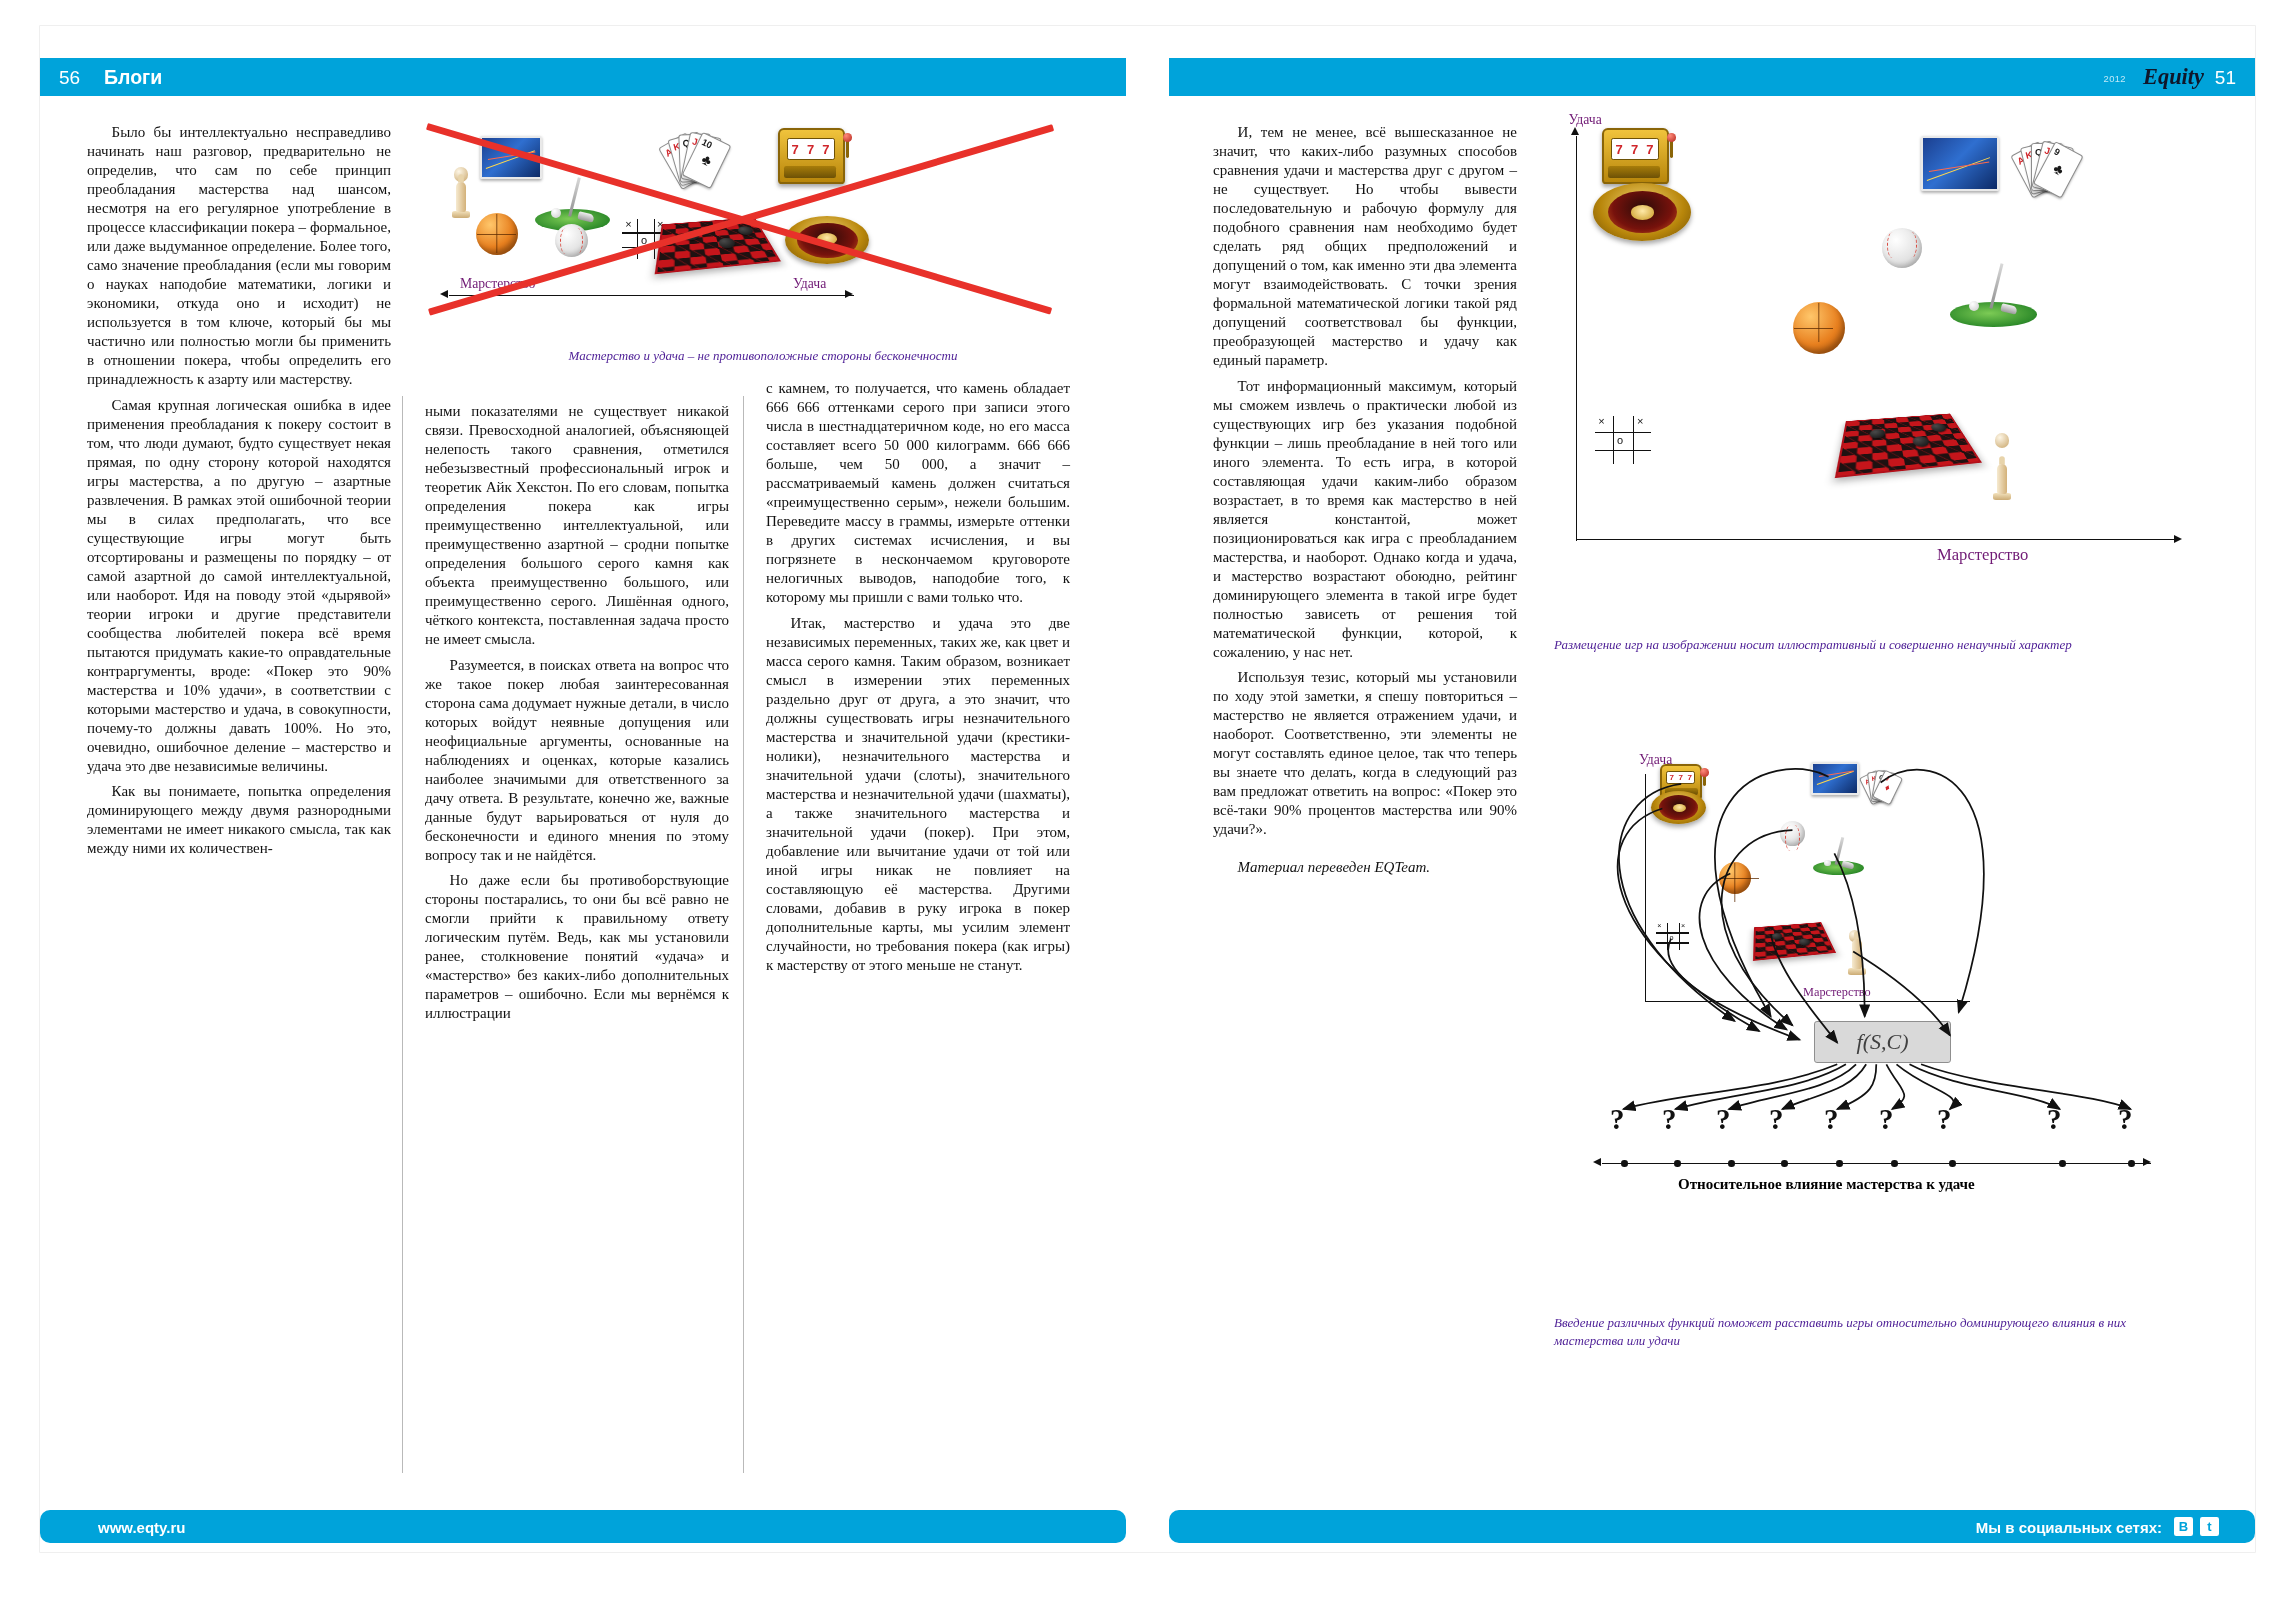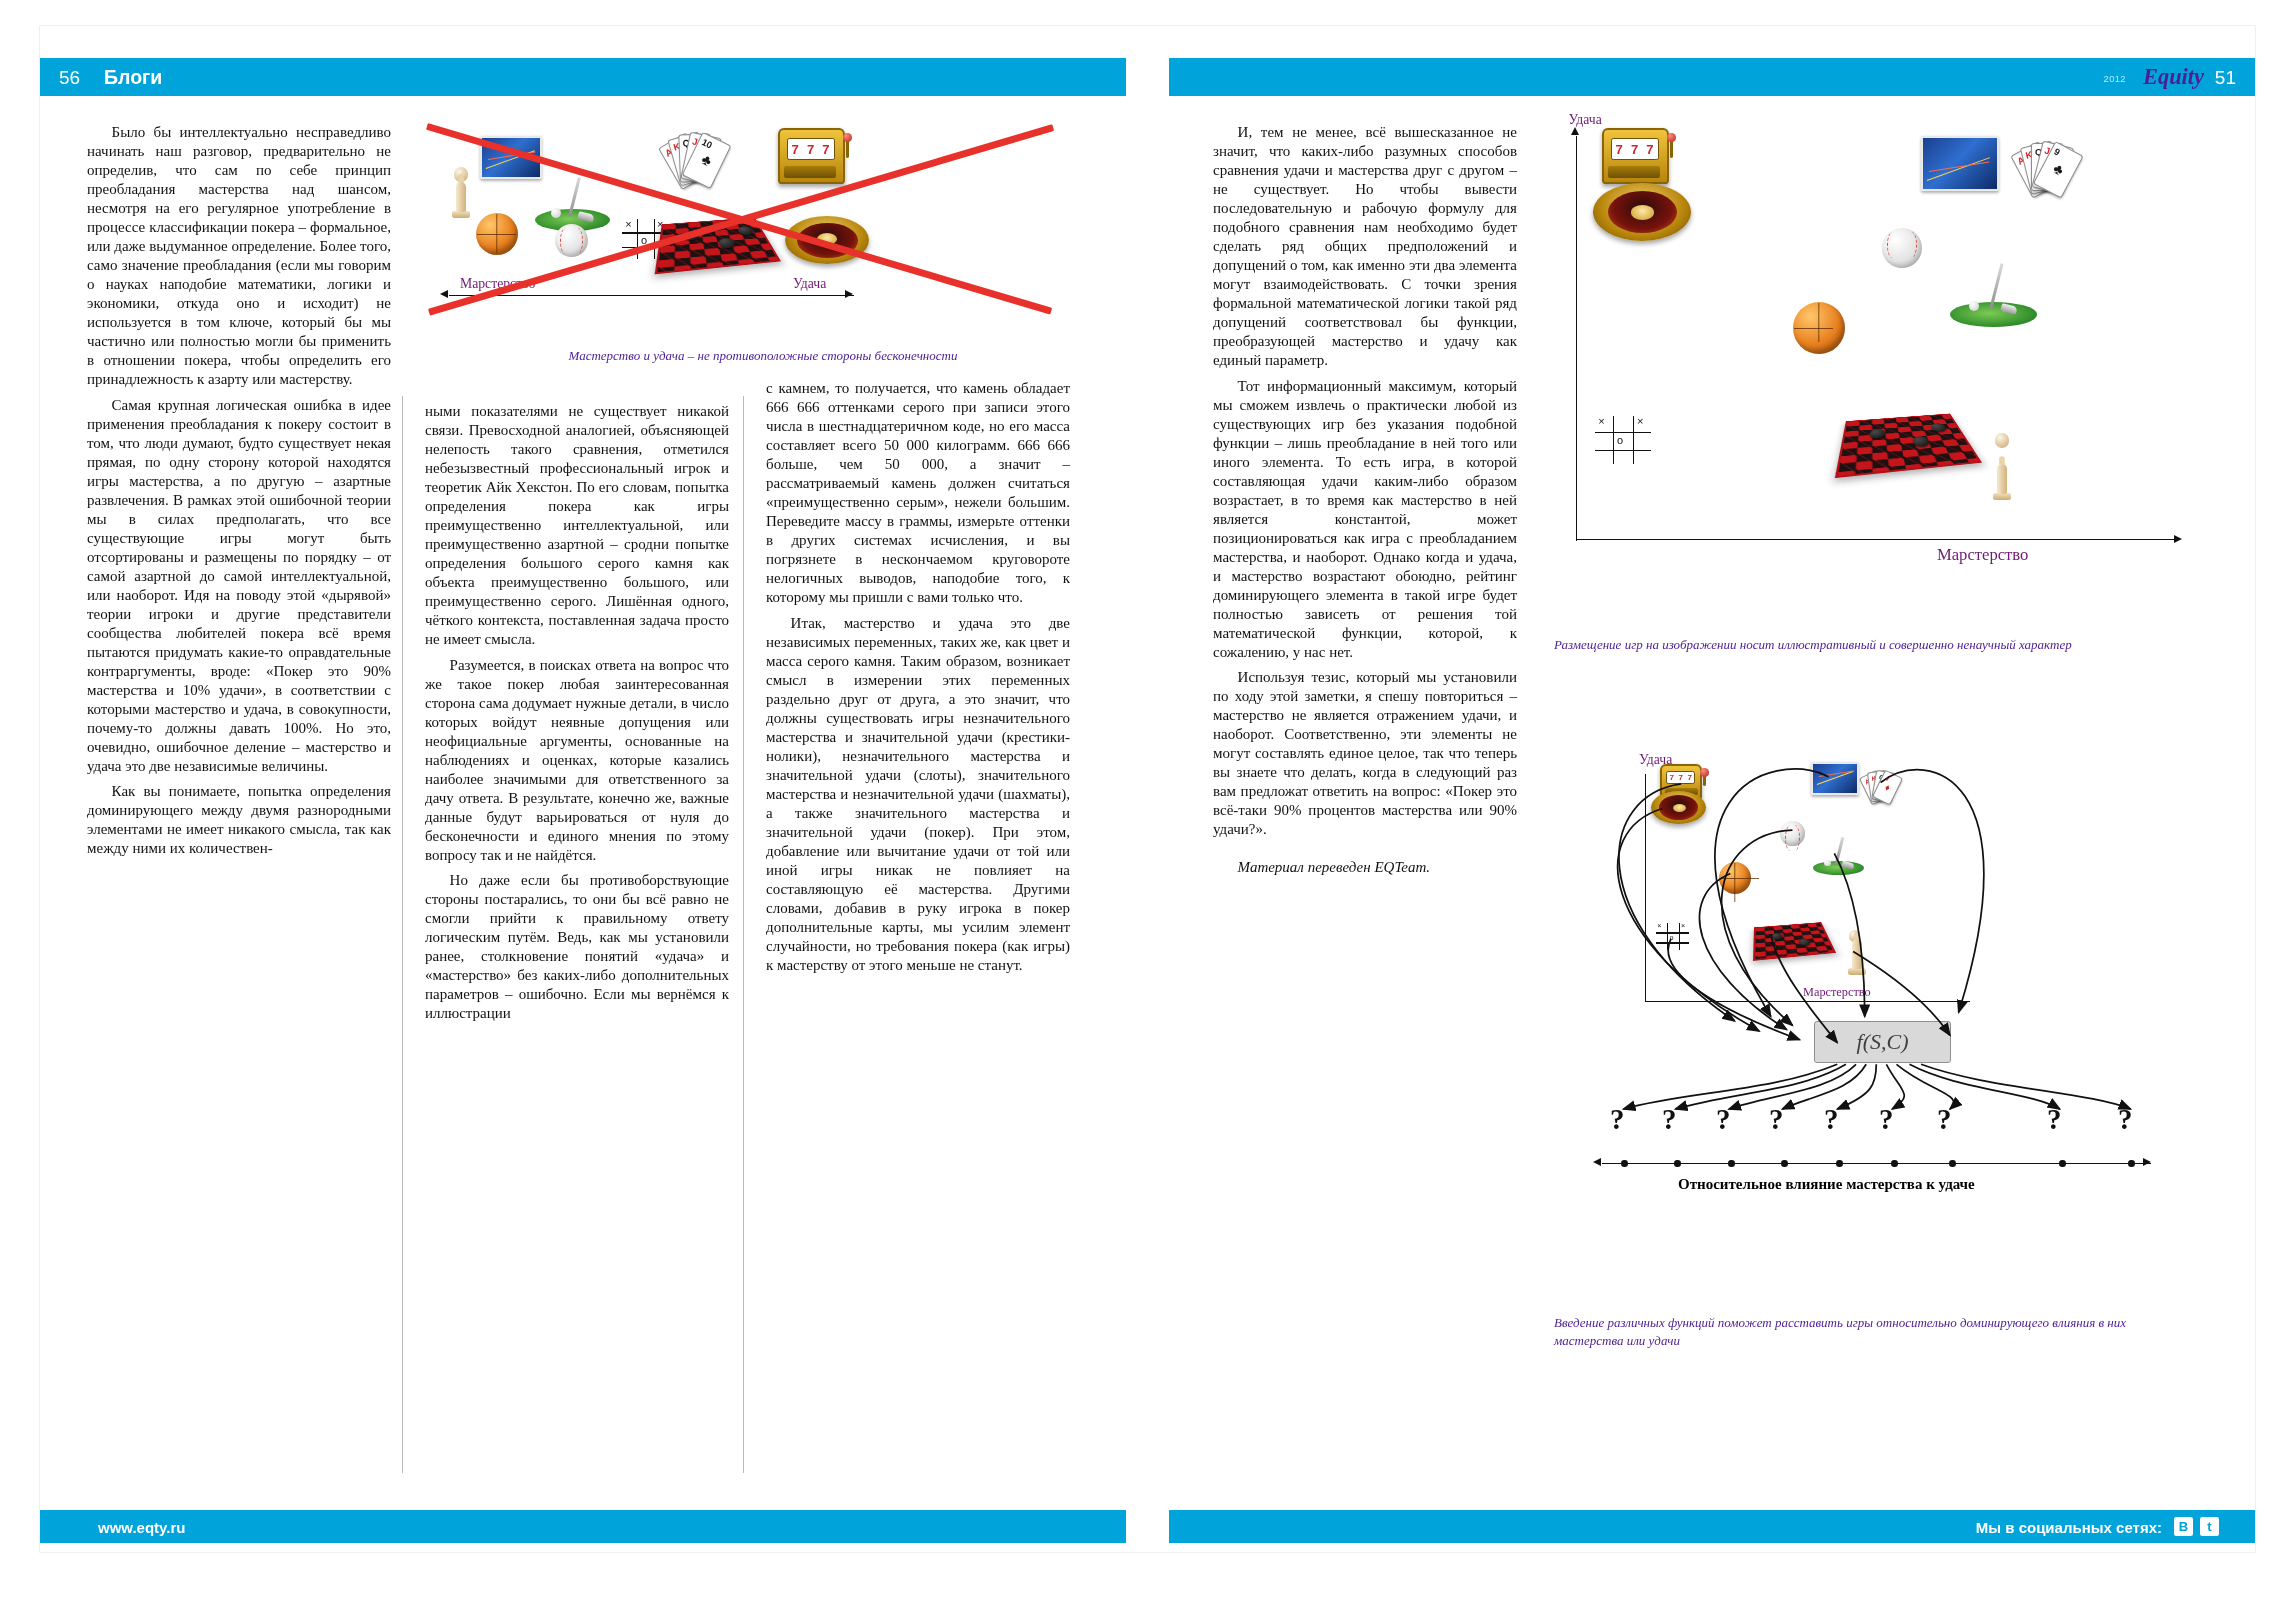--- a/index.html
+++ b/index.html
@@ -38,32 +38,32 @@
     position:absolute; left:64px; top:8px;
     color:#ffffff; font-size:19.5px; font-weight:bold;
     font-family:"Liberation Sans", sans-serif;
   }
   .hdr-right .folio {
     position:absolute; right:19px; top:9.4px;
     color:#ffffff; font-size:19px; font-family:"Liberation Sans", sans-serif;
   }
   .hdr-right .brand {
     position:absolute; right:51px; top:5.8px;
-    color:#4c1d95; font-size:22.4px; font-style:italic; font-weight:bold;
+    color:#0f172a; font-size:22.4px; font-style:italic; font-weight:bold;
     font-family:"Liberation Serif", serif;
   }
   .hdr-right .year {
     position:absolute; right:129px; top:14.5px;
     color:#bfe9f8; font-size:9.4px; letter-spacing:0.4px;
     font-family:"Liberation Sans", sans-serif;
   }
 
   
   .footer {
-    position:absolute; top:1510px; height:33px; background:#00a3da;
+    position:absolute; top:1510px; height:33px; background:#00a3da;border-radius:10px;
   }
   .footer-left { left:40px; width:1086px; }
   .footer-right { left:1169px; width:1086px; }
   .footer-left .url {
     position:absolute; left:58px; top:8.7px;
     color:#ffffff; font-size:15px; font-weight:bold;
     font-family:"Liberation Sans", sans-serif;
   }
   .footer-right .social-text {
     position:absolute; right:93px; top:8.7px;

